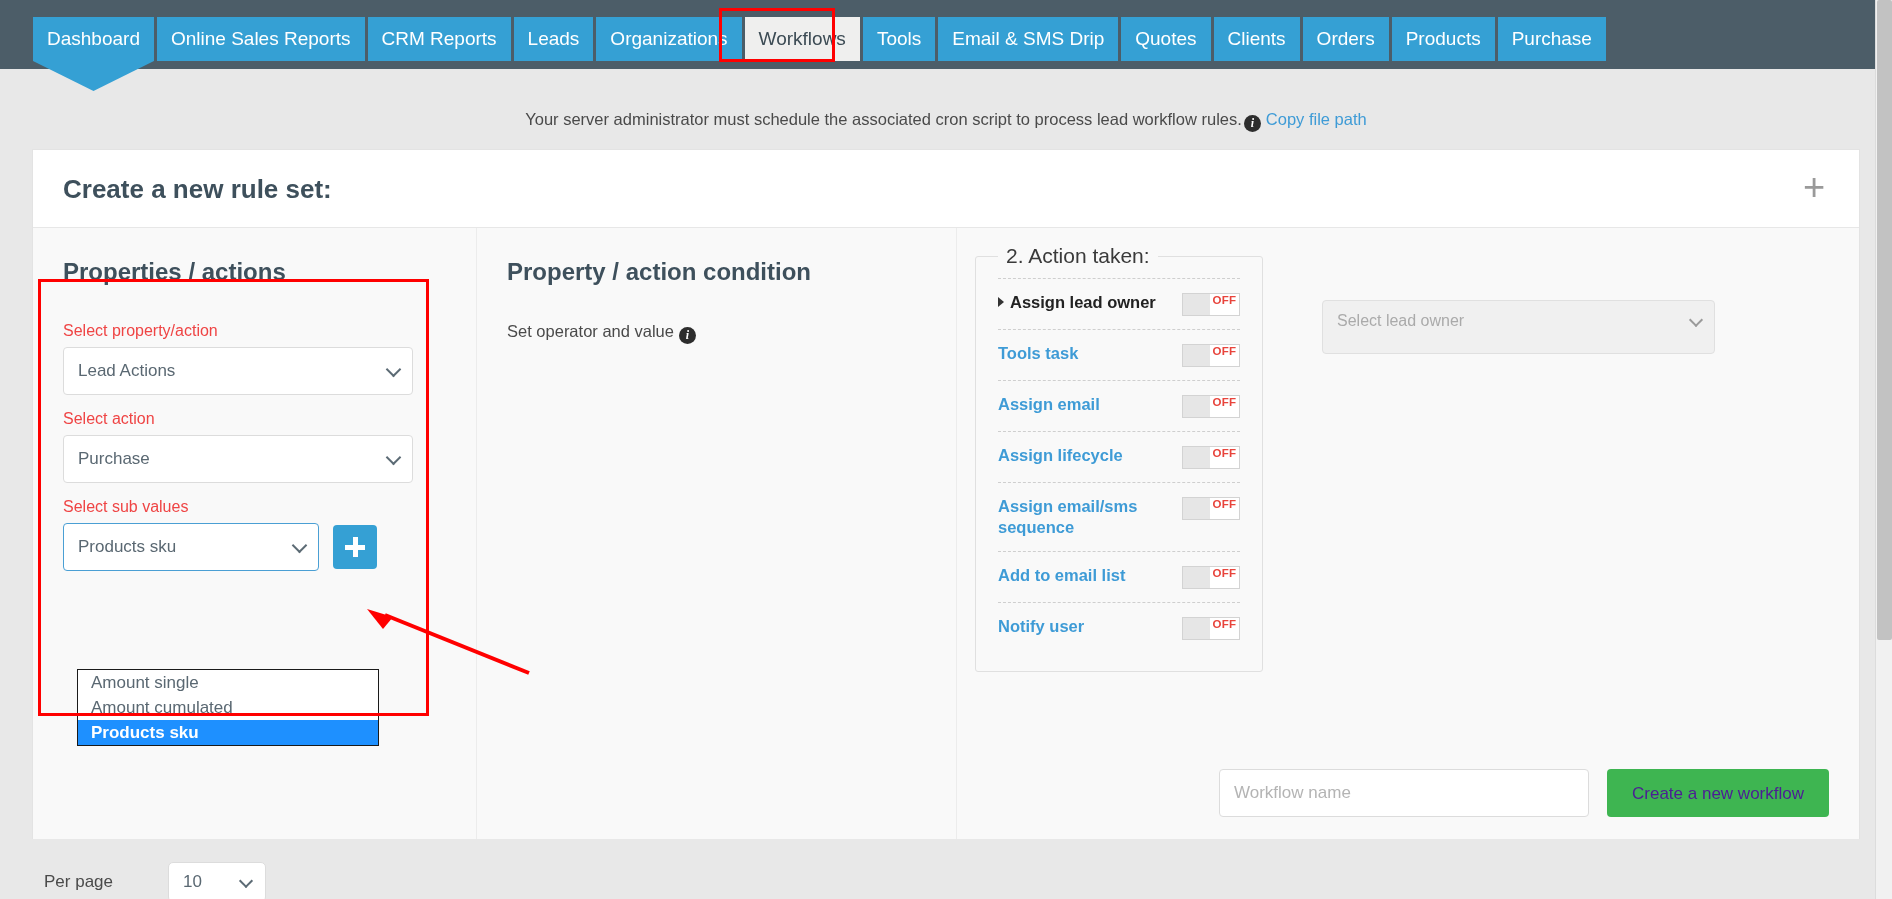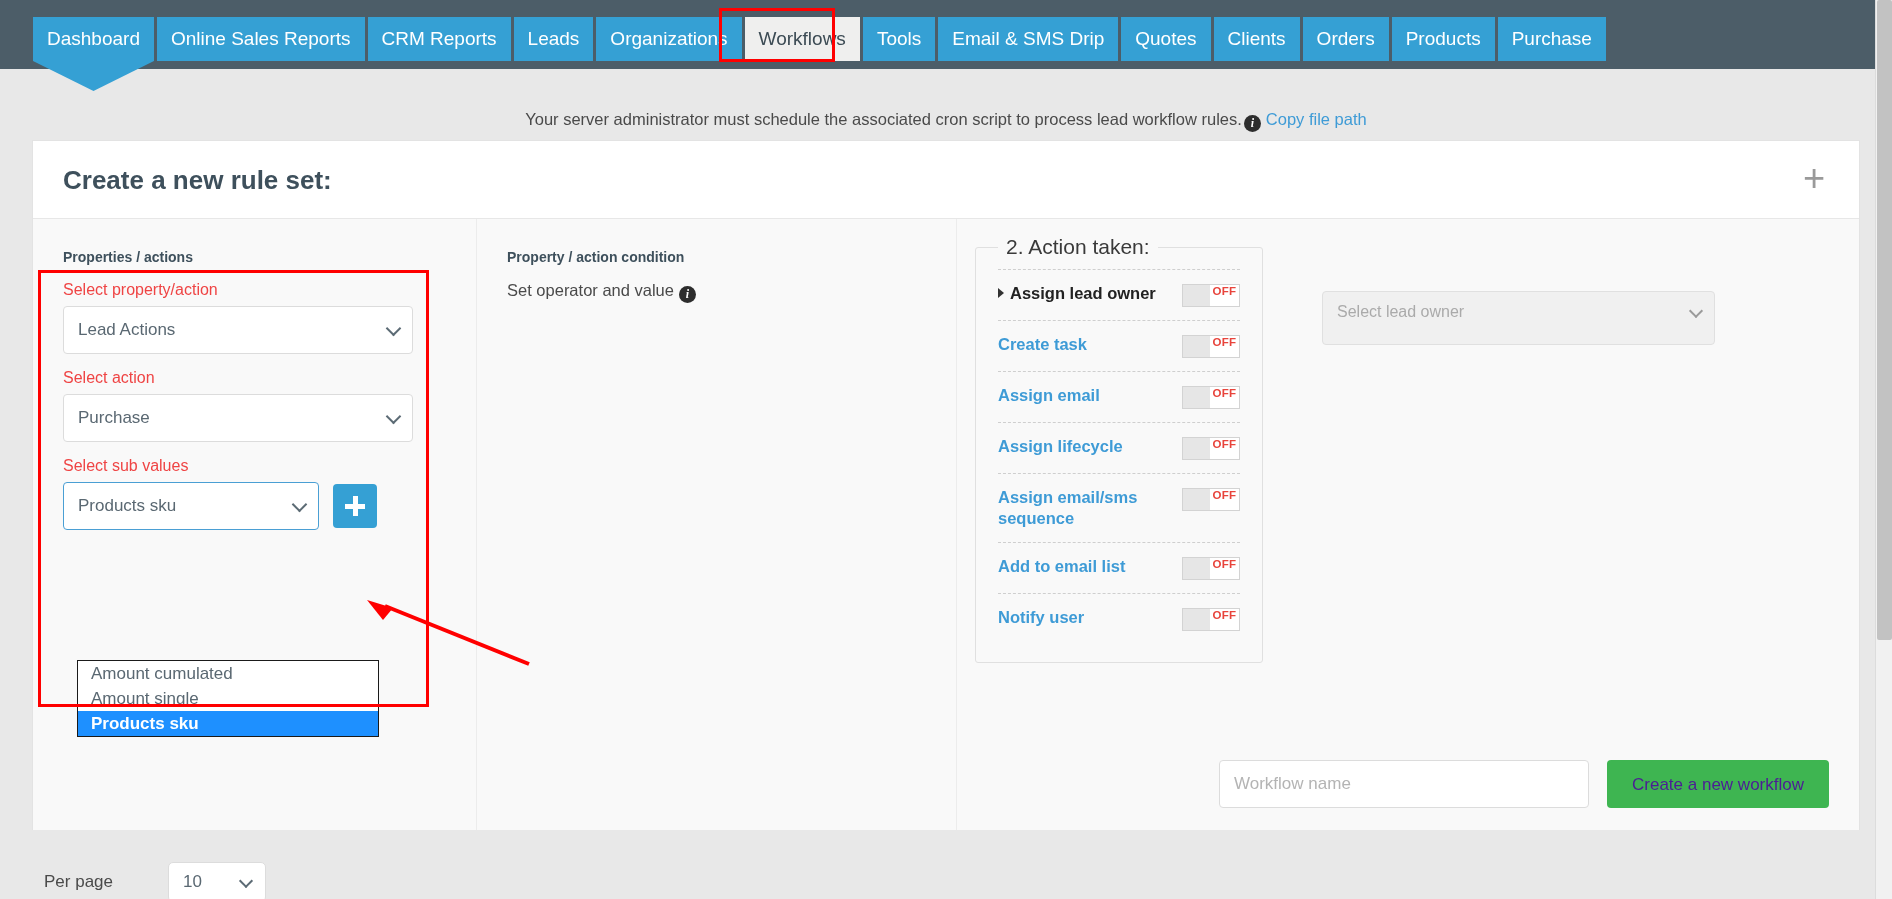--- a/index.html
+++ b/index.html
@@ -78,21 +78,21 @@
     font-family: "Liberation Serif", serif;
   }
   .notice .link {
     color: #3e9bd6;
     cursor: pointer;
   }
 
   
   .card {
     position: absolute;
-    top: 140px; left: 32px;
+    top: 149px; left: 32px;
     width: 1828px; height: 690px;
     background: #ffffff;
     border: 1px solid #e3e3e3;
   }
   .card-head {
     position: relative;
     height: 78px;
     border-bottom: 1px solid #e7e7e7;
     background: #ffffff;
   }
@@ -124,24 +124,24 @@
   }
 
   
   .col1 {
     width: 444px;
     padding: 30px 30px 0 30px;
     border-right: 1px solid #ececec;
     position: relative;
   }
   .col-heading {
-    font-size: 14px;
+    font-size: 24px;
     font-weight: bold;
     color: #3e505c;
-    margin-bottom: 16px;
+    margin-bottom: 36px;
   }
   .field-label {
     font-size: 16px;
     color: #ef4444;
     margin-bottom: 7px;
   }
   .sel {
     position: relative;
     width: 350px; height: 48px;
     background: #ffffff;
@@ -493,21 +493,21 @@
         <legend>2. Action taken:</legend>
         <div id="actionRows">
             <div class="action-row">
               <div class="action-label dark"><span class="caret"></span><span>Assign lead owner</span></div>
               <div class="toggle">
                 <div class="knob"></div>
                 <div class="state">OFF</div>
               </div>
             </div>
             <div class="action-row">
-              <div class="action-label"><span>Create task</span></div>
+              <div class="action-label"><span>Tools task</span></div>
               <div class="toggle">
                 <div class="knob"></div>
                 <div class="state">OFF</div>
               </div>
             </div>
             <div class="action-row">
               <div class="action-label"><span>Assign email</span></div>
               <div class="toggle">
                 <div class="knob"></div>
                 <div class="state">OFF</div>
@@ -552,22 +552,22 @@
       <div class="bottom-bar">
         <div class="wf-name">
           <span>Workflow name</span>
         </div>
         <button class="create-btn">Create a new workflow</button>
       </div>
     </div>
   </div>
 
   <div class="dropdown-open" id="ddList">
+      <div class="dd-item">Amount single</div>
       <div class="dd-item">Amount cumulated</div>
-      <div class="dd-item">Amount single</div>
       <div class="dd-item selected">Products sku</div>
     </div>
 
   <div class="redbox-left"></div>
 
   <svg class="arrow-svg" viewBox="0 0 170 75">
     <line x1="166" y1="68" x2="22" y2="10" stroke="#ff0000" stroke-width="4"></line>
     <polygon points="4,4 30,12 20,24" fill="#ff0000"></polygon>
   </svg>
 </div>

